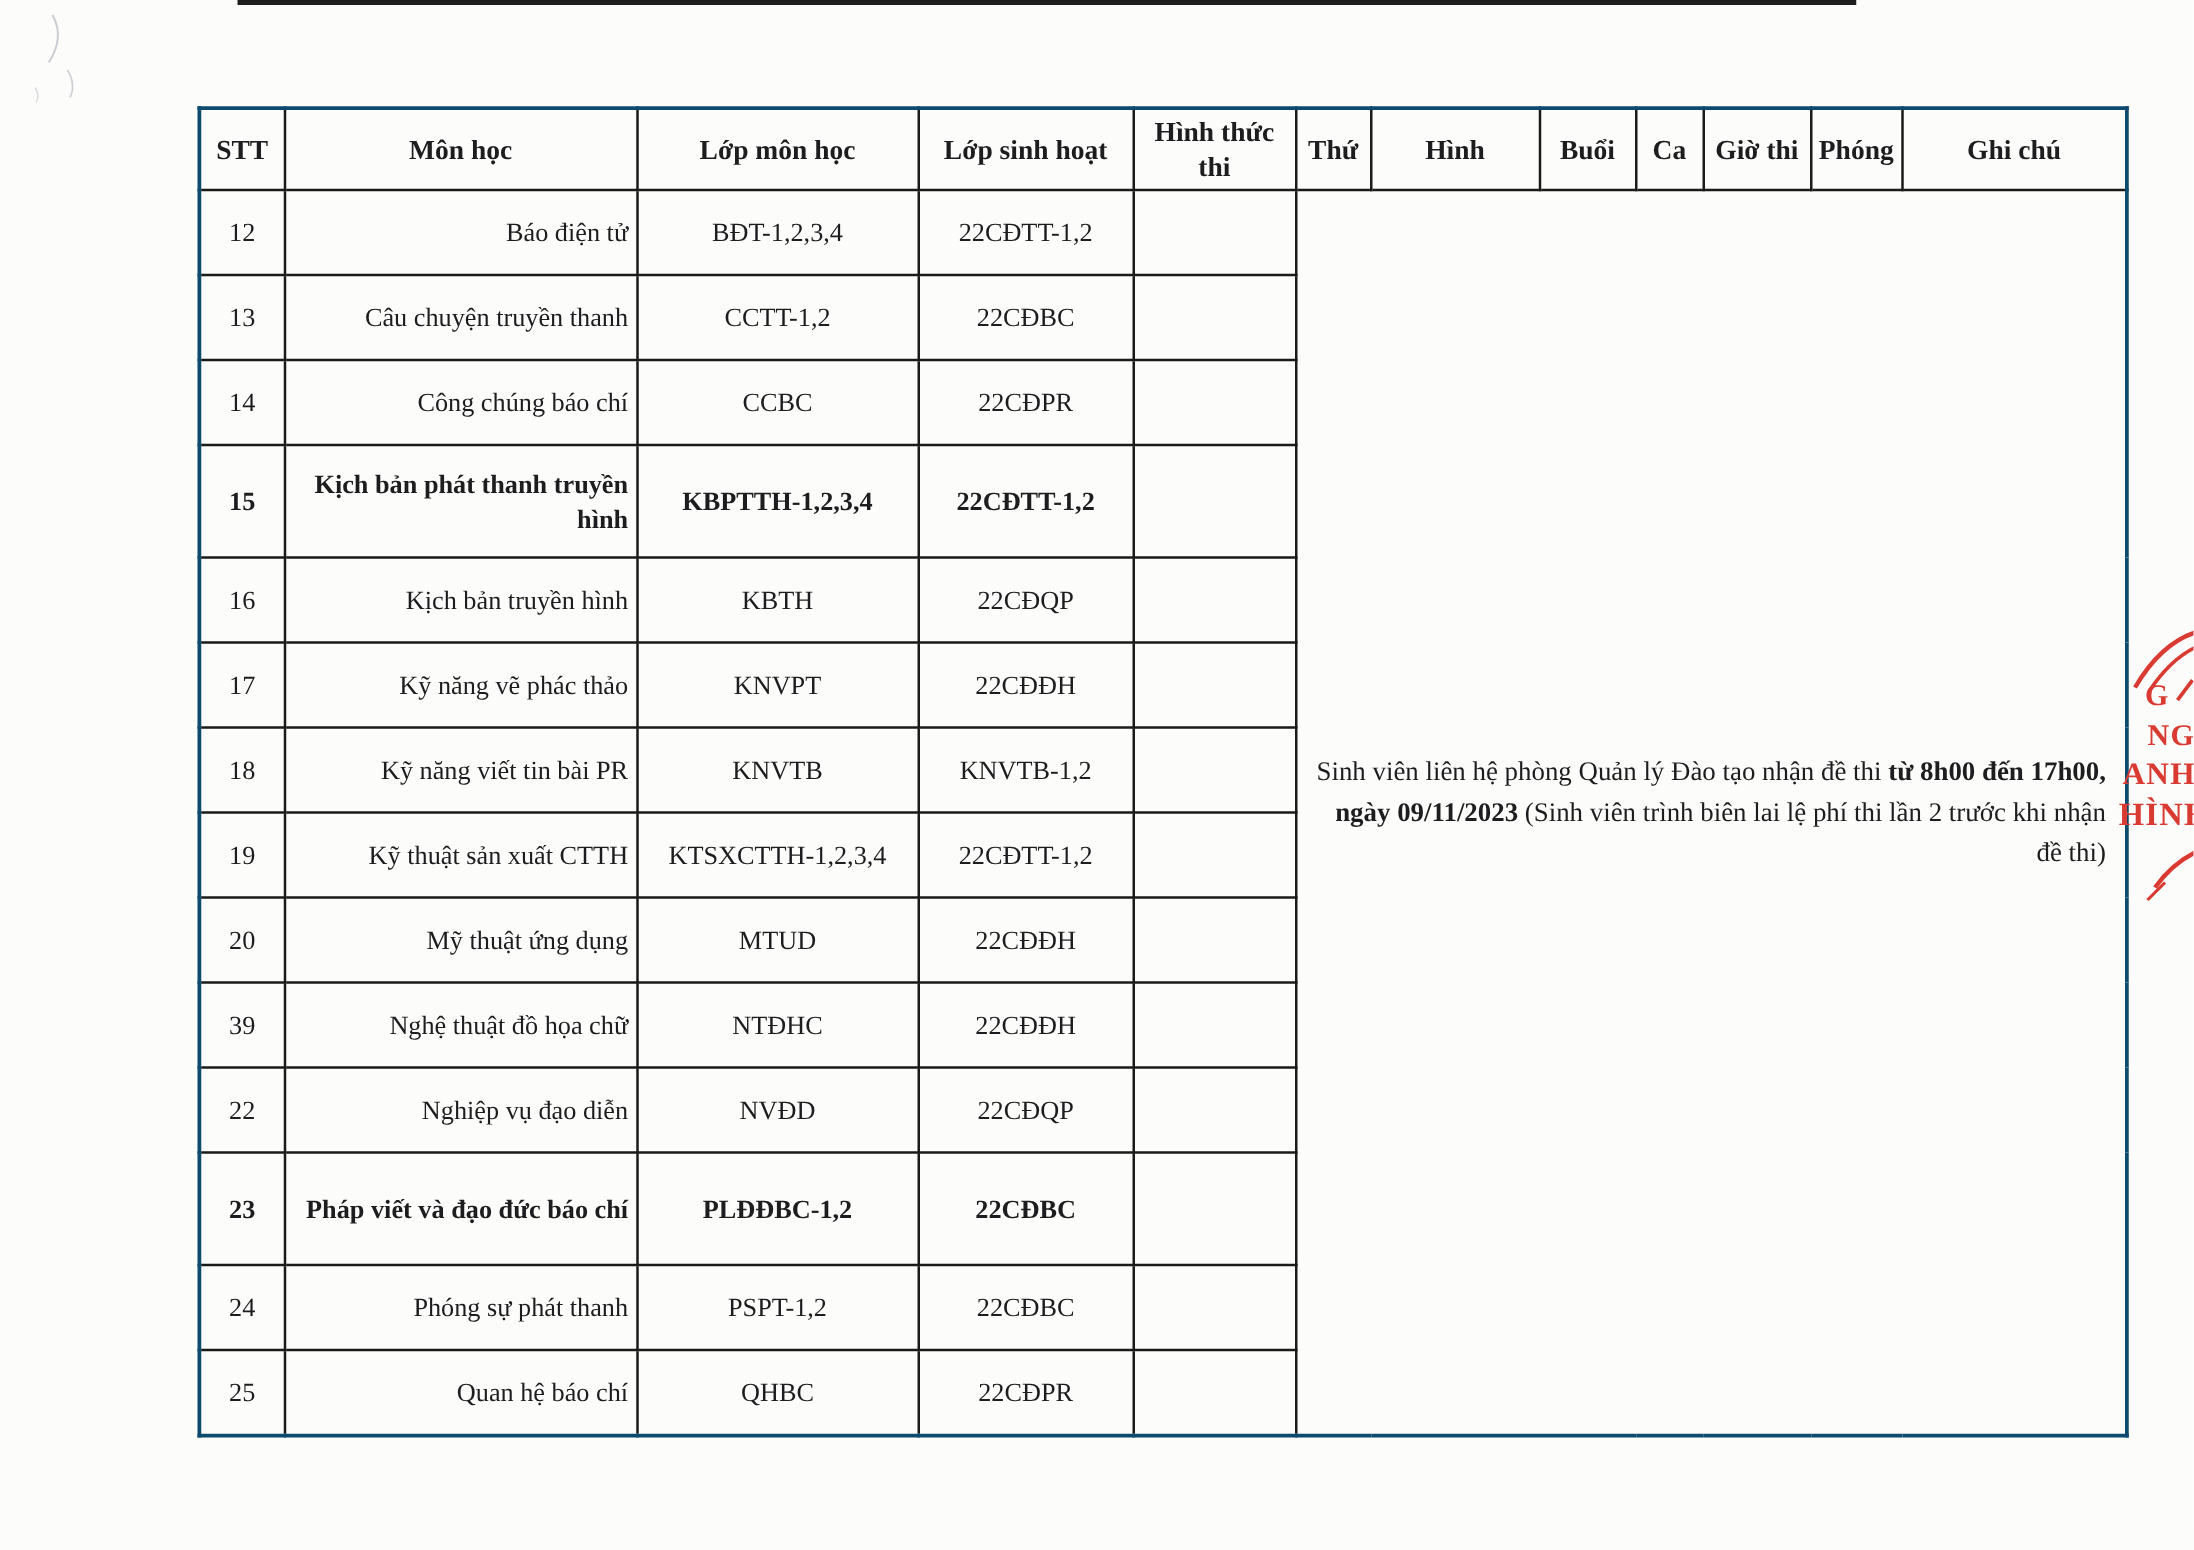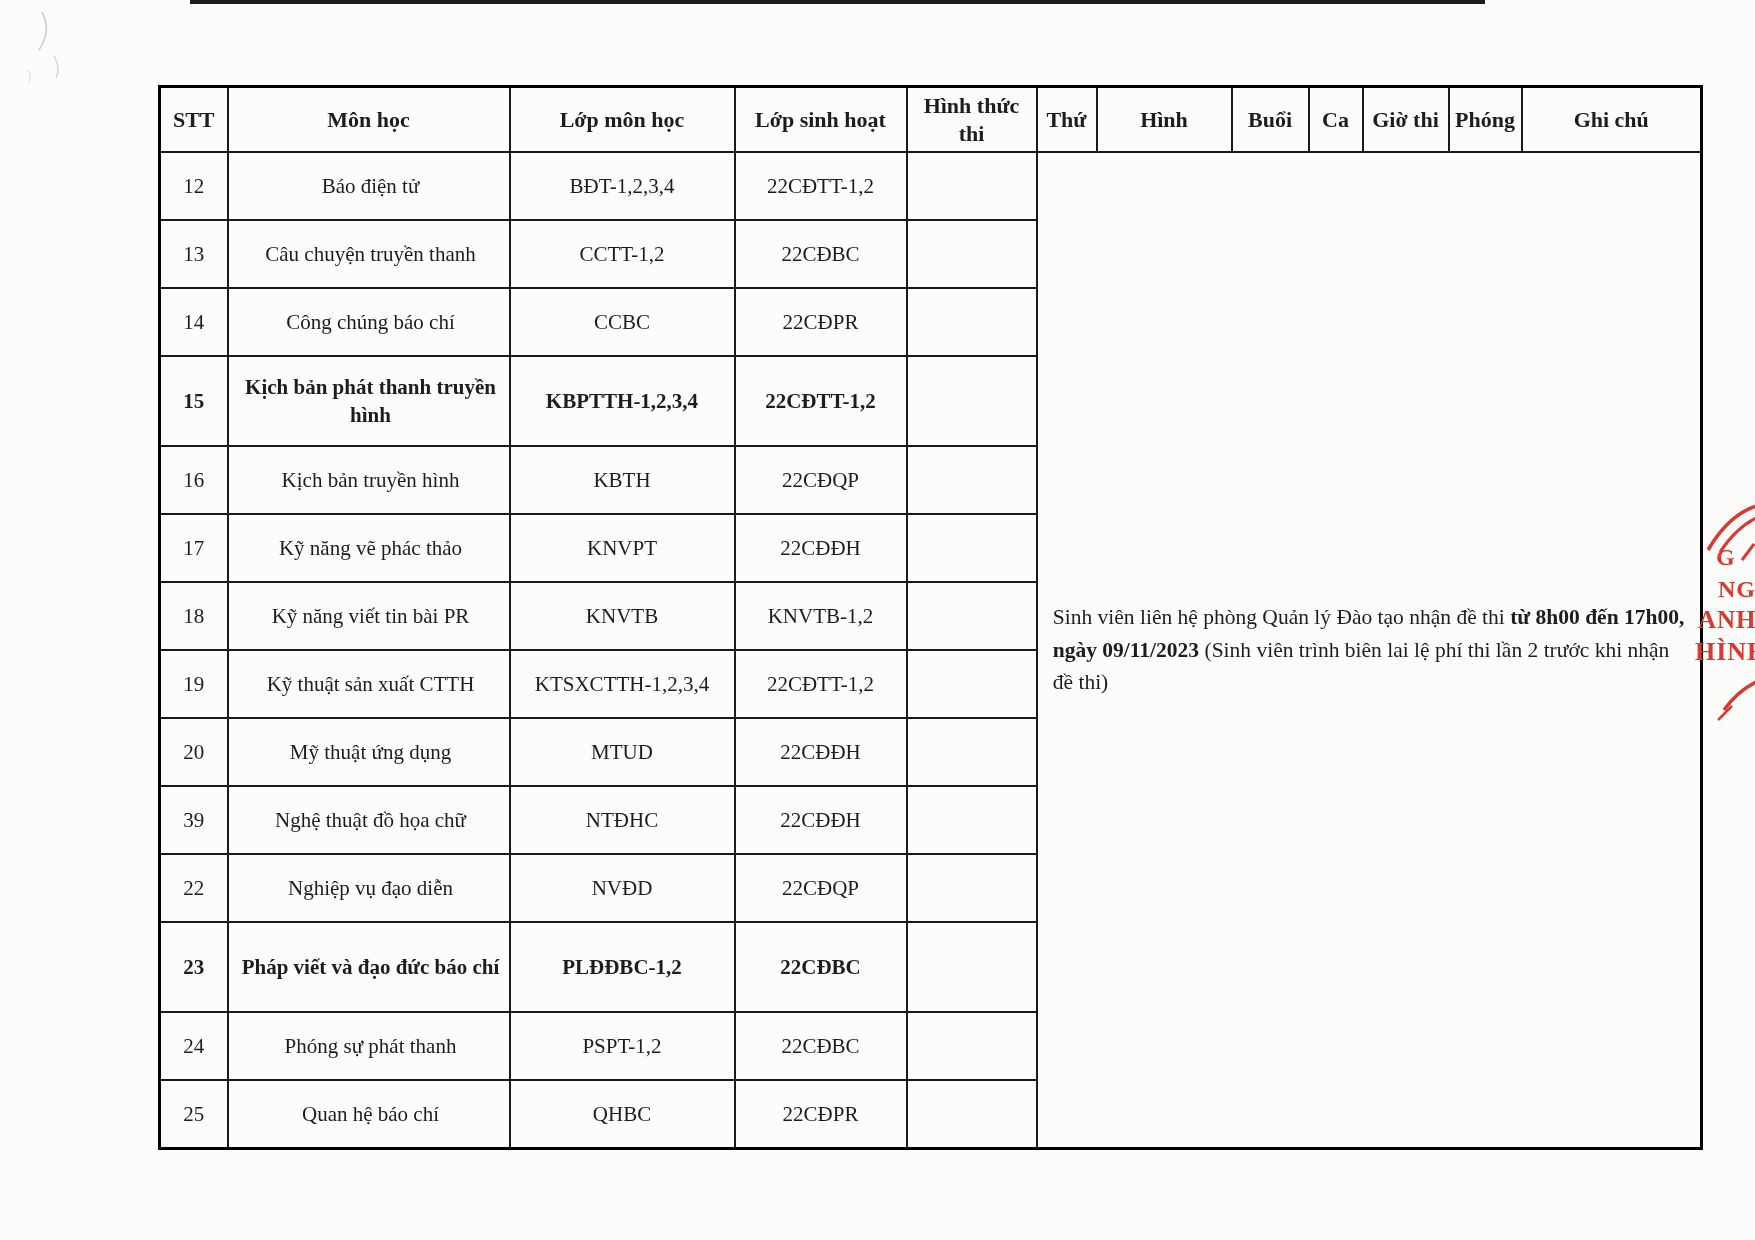--- a/index.html
+++ b/index.html
@@ -24,50 +24,50 @@
   
   .smudge { position: absolute; left: 14px; top: 4px; }
 
   
   table.schedule {
     position: absolute;
     left: 158px; top: 85px;
     width: 1542px;
     border-collapse: collapse;
     table-layout: fixed;
-    border: 3px solid #000000;
+    border: 3px solid #0c4a6e;
   }
   table.schedule th, table.schedule td {
     border: 2.5px solid #1a1a1a;
     vertical-align: middle;
     overflow: hidden;
   }
   table.schedule th {
     font-weight: bold;
     font-size: 22px;
     text-align: center;
     padding: 4px 5px;
     line-height: 1.25;
   }
   table.schedule td {
     font-size: 21px;
     text-align: center;
     padding: 4px 8px;
     line-height: 1.35;
   }
-  table.schedule td.c-mon_hoc { text-align: center; padding-left: 10px; padding-right: 6px; }
+  table.schedule td.c-mon_hoc { text-align: right; padding-left: 10px; padding-right: 6px; }
   thead tr { height: 62px; }
   tbody tr { height: 68px; }
   tbody tr:nth-child(4), tbody tr:nth-child(12) { height: 90px; font-weight: bold; }
 
   td.note-cell { vertical-align: middle; padding: 0 12px 70px 12px; }
   .note {
     width: 632px;
     margin: 10px auto;
-    text-align: left;
+    text-align: right;
     font-size: 21.5px;
     line-height: 1.5;
   }
   .note b { font-weight: bold; }
 
   
   .stamp { position: absolute; left: 1680px; top: 492px; width: 75px; height: 240px; color: #d93a32; }
   .stamp svg { position: absolute; left: 0; top: 0; }
   .stamp-frag {
     position: absolute;

